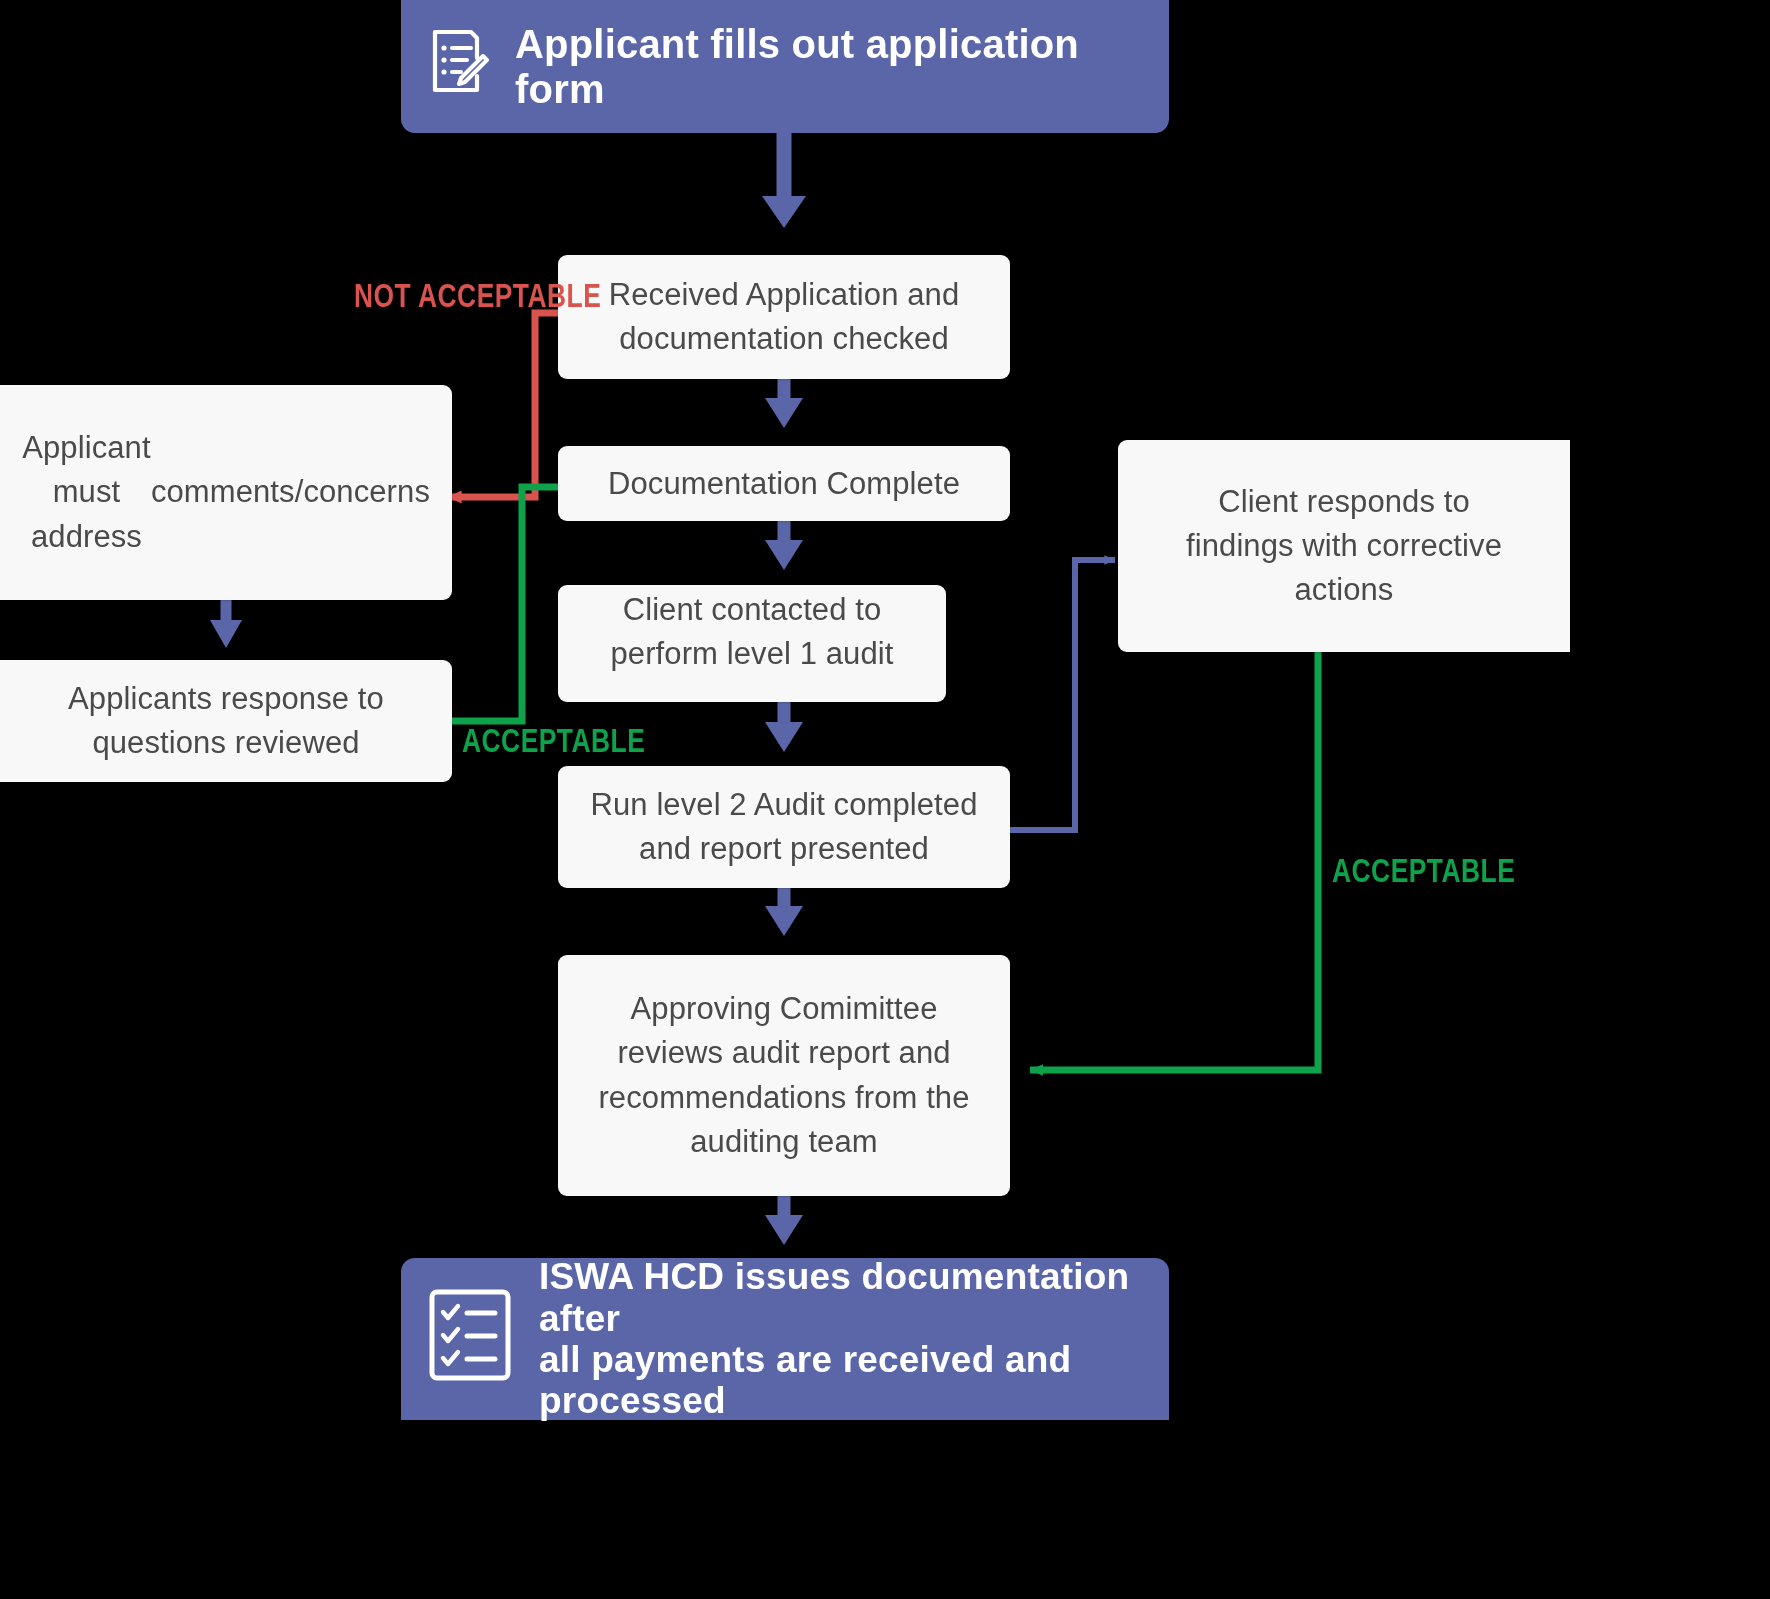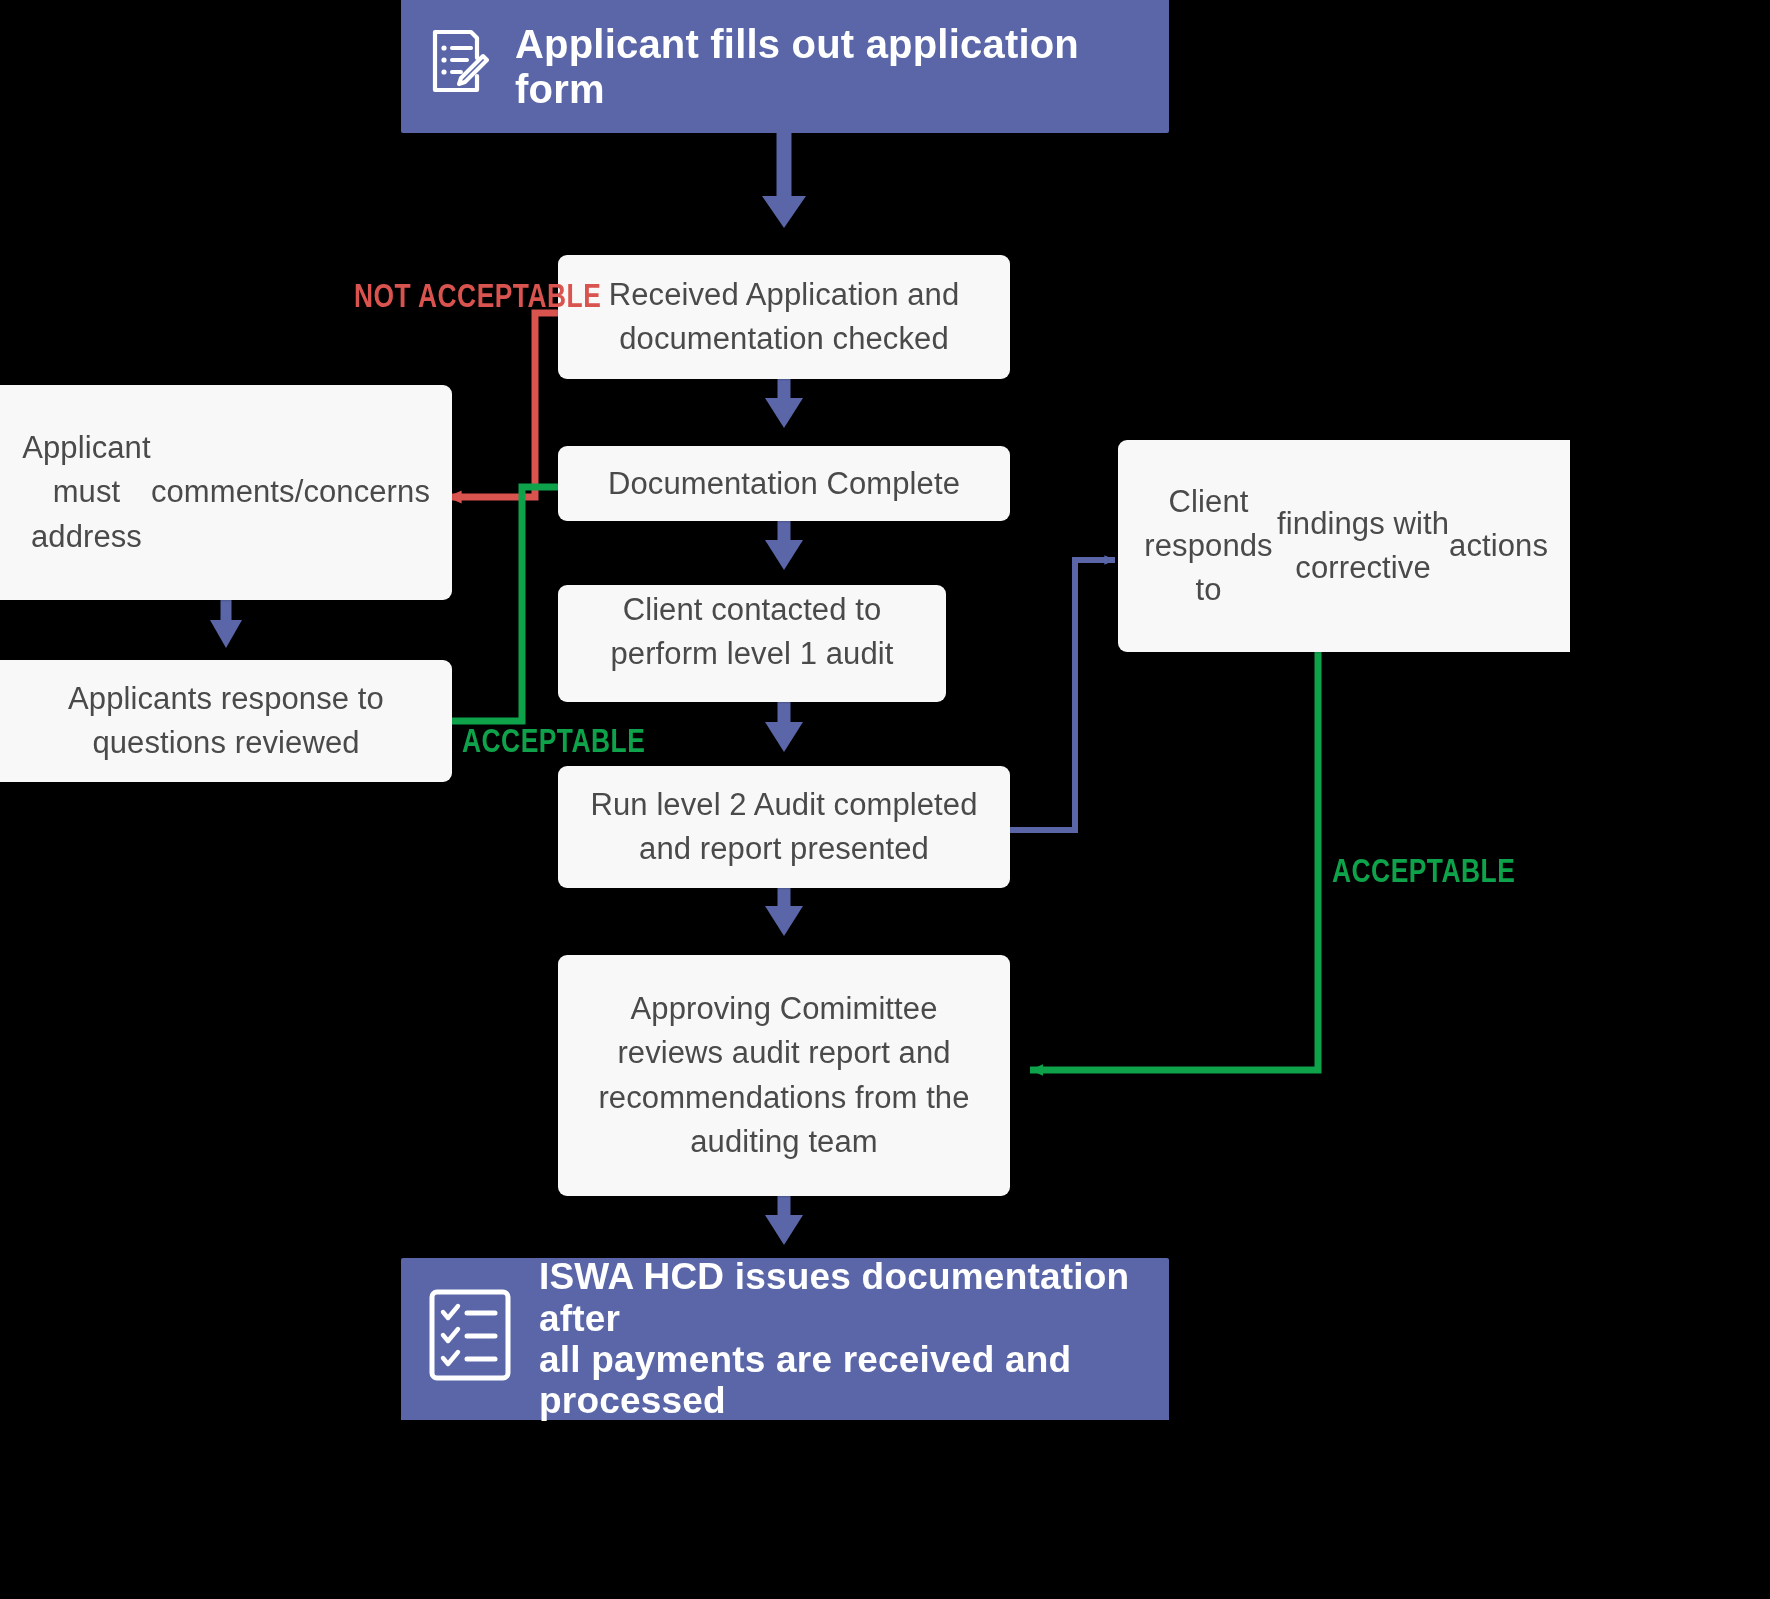--- a/index.html
+++ b/index.html
@@ -49,21 +49,21 @@
     color: #4a4a4a;
     font-size: 31px;
     line-height: 1.42;
     letter-spacing: 0.1px;
     padding: 26px 22px;
     box-shadow: 0 1px 2px rgba(0,0,0,0.18);
   }
 
   .node.accent {
     background: #5a66a8;
-    border-radius: 2px;
+    border-radius: 14px;
     color: #ffffff;
     font-weight: bold;
     font-stretch: condensed;
     font-size: 40px;
     line-height: 1.12;
     letter-spacing: 0.2px;
     padding: 10px 26px;
     gap: 26px;
     justify-content: flex-start;
   }
@@ -229,21 +229,21 @@
     <span>Applicant must address</span>
     <span>comments/concerns</span>
   </div>
 
   <div class="node plain" style="left:0px; top:660px; width:452px; height:122px; flex-direction:column;
               border-top-left-radius:0; border-bottom-left-radius:0;">
     <span>Applicants response to</span>
     <span>questions reviewed</span>
   </div>
 
-  <div class="node plain" style="left:1118px; top:440px; width:452px; height:212px; flex-direction:row;
+  <div class="node plain" style="left:1118px; top:440px; width:452px; height:212px; flex-direction:column;
               border-top-right-radius:0; border-bottom-right-radius:0;">
     <span>Client responds to</span>
     <span>findings with corrective</span>
     <span>actions</span>
   </div>
 
   <div class="node accent" style="left:401px; top:1258px; width:768px; height:162px;
               border-bottom-left-radius:0; border-bottom-right-radius:0;">
     <div class="accent-inner">
       <span class="icon-box">

